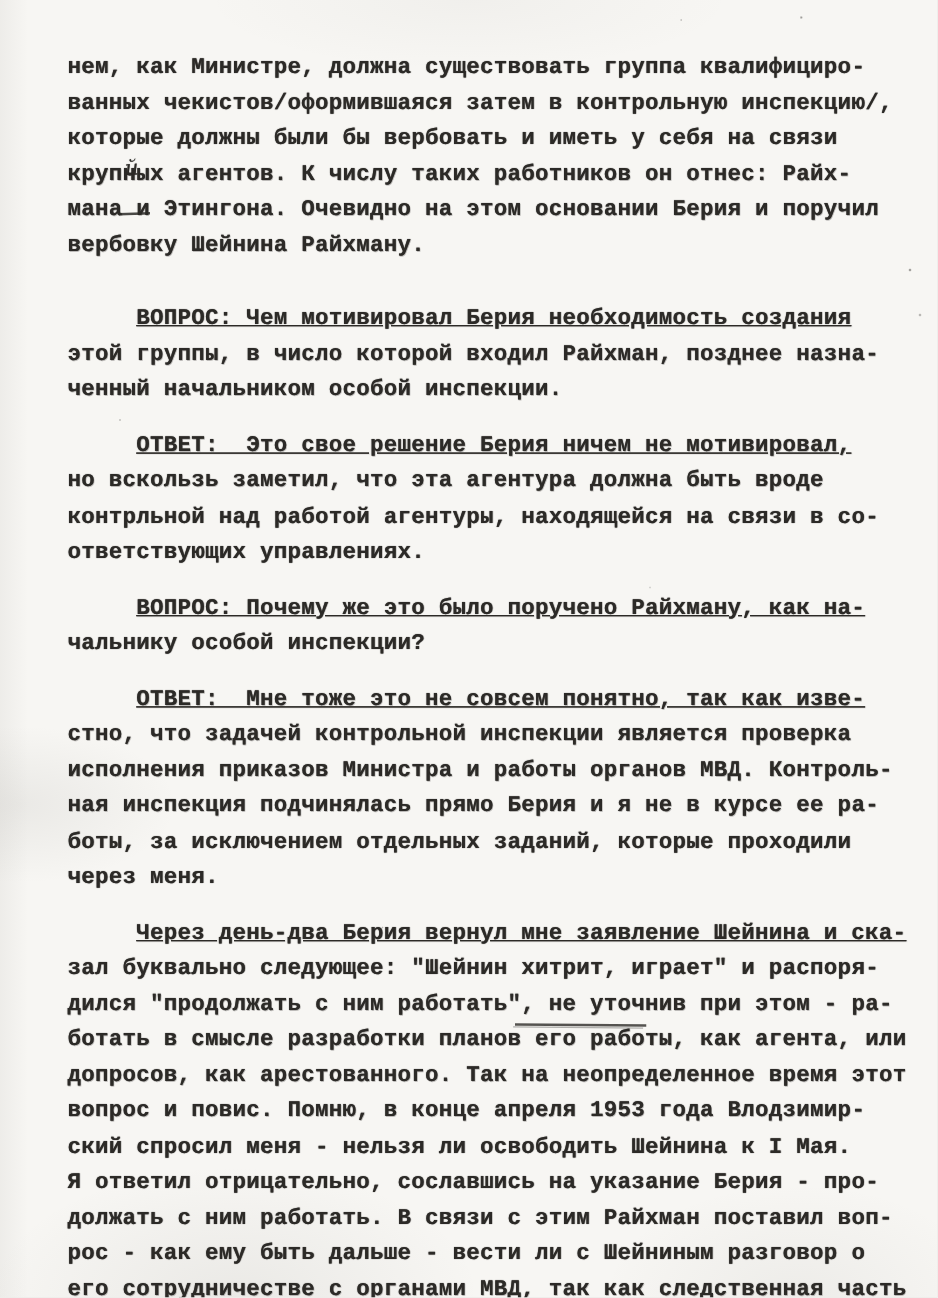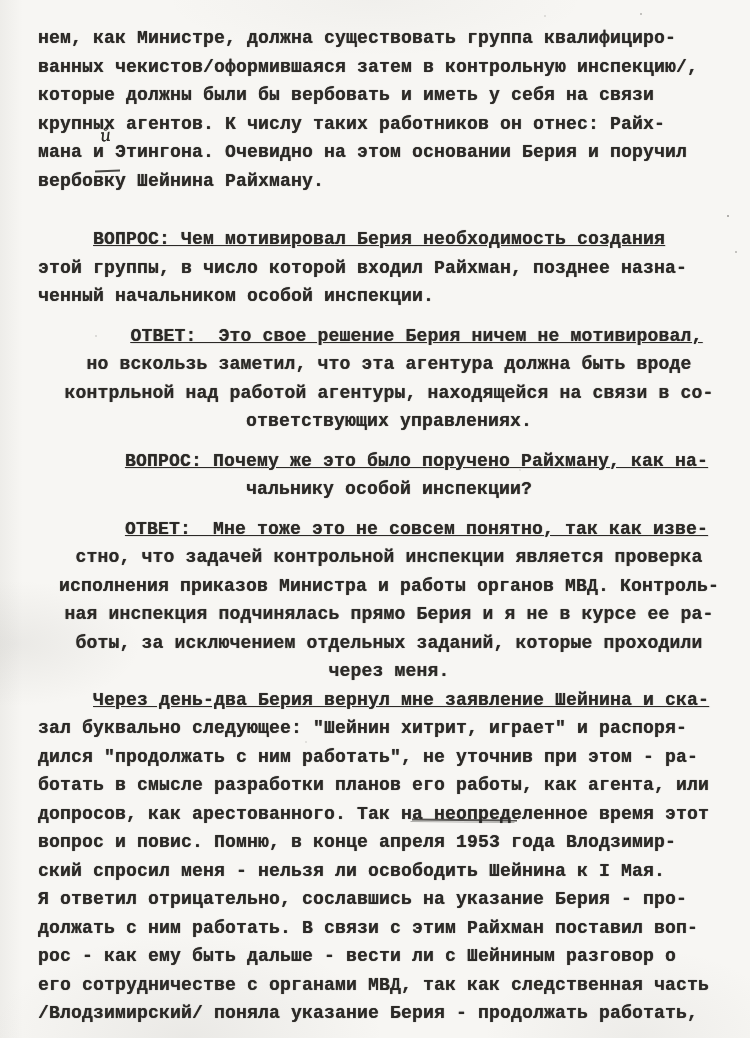--- a/index.html
+++ b/index.html
@@ -28,23 +28,23 @@
   }
   .text{
     position:absolute;left:38px;top:24px;right:10px;
     font-size:18px;line-height:28.5px;font-weight:700;
     color:var(--ink,#2c2a27);
     white-space:pre;
     letter-spacing:0.2px;
     text-shadow:0 0 0.8px rgba(44,42,39,0.85), 0.5px 0.4px 0 rgba(44,42,39,0.22);
     filter:blur(0.25px);
   }
-  .para{margin:0;}
+  .para{margin:16px;}
   .para.gap-blank{margin-top:30px;}
-  .para.gap-para{margin-top:11px;text-align:center;}
+  .para.gap-para{margin-top:11px;}
   .para.indented .line:first-child{text-indent:55px;text-decoration:underline;}
   .hand-note{
     position:absolute;left:100px;top:127px;
     font-family:"DejaVu Serif",serif;font-style:italic;
     font-size:17px;line-height:1;color:#2c2a27;
     transform:rotate(-5deg);
     text-shadow:0 0 0.6px rgba(44,42,39,0.8);
   }
   .insert-dash{
     position:absolute;left:95px;top:170px;width:25px;height:2px;

